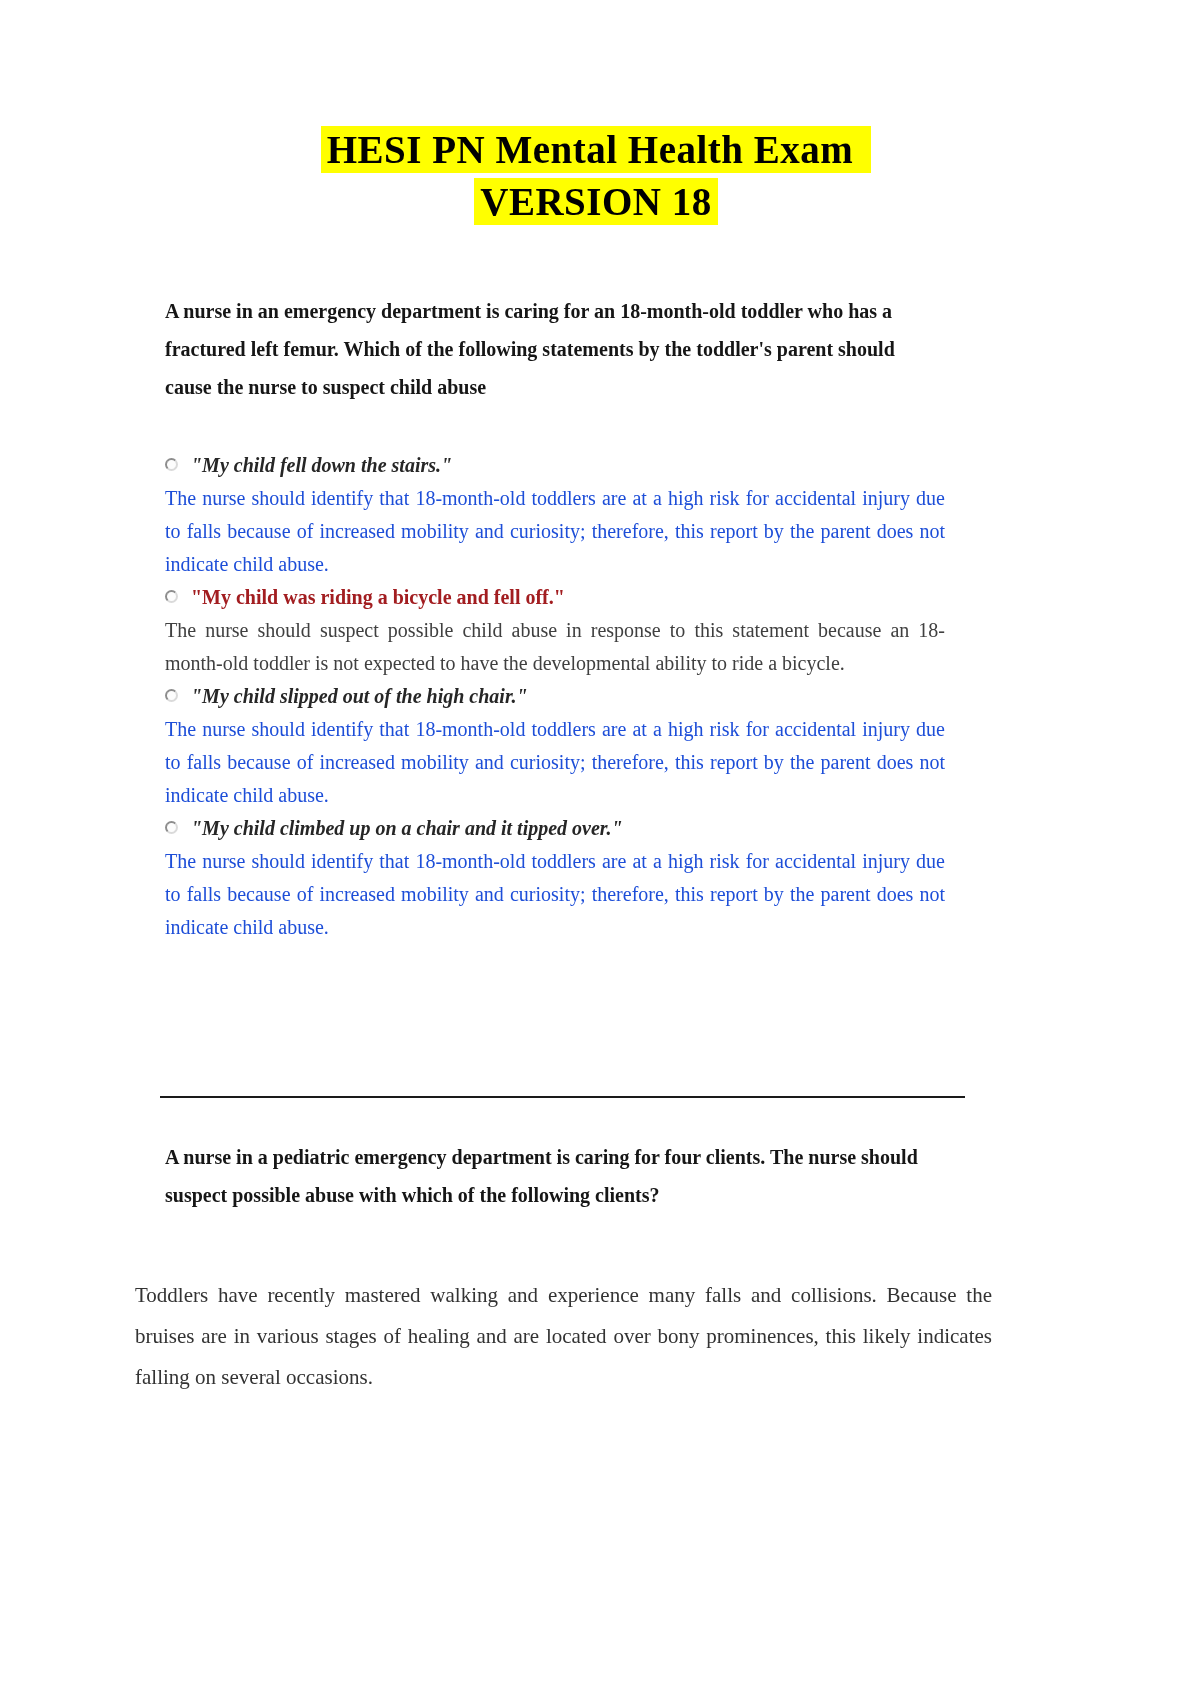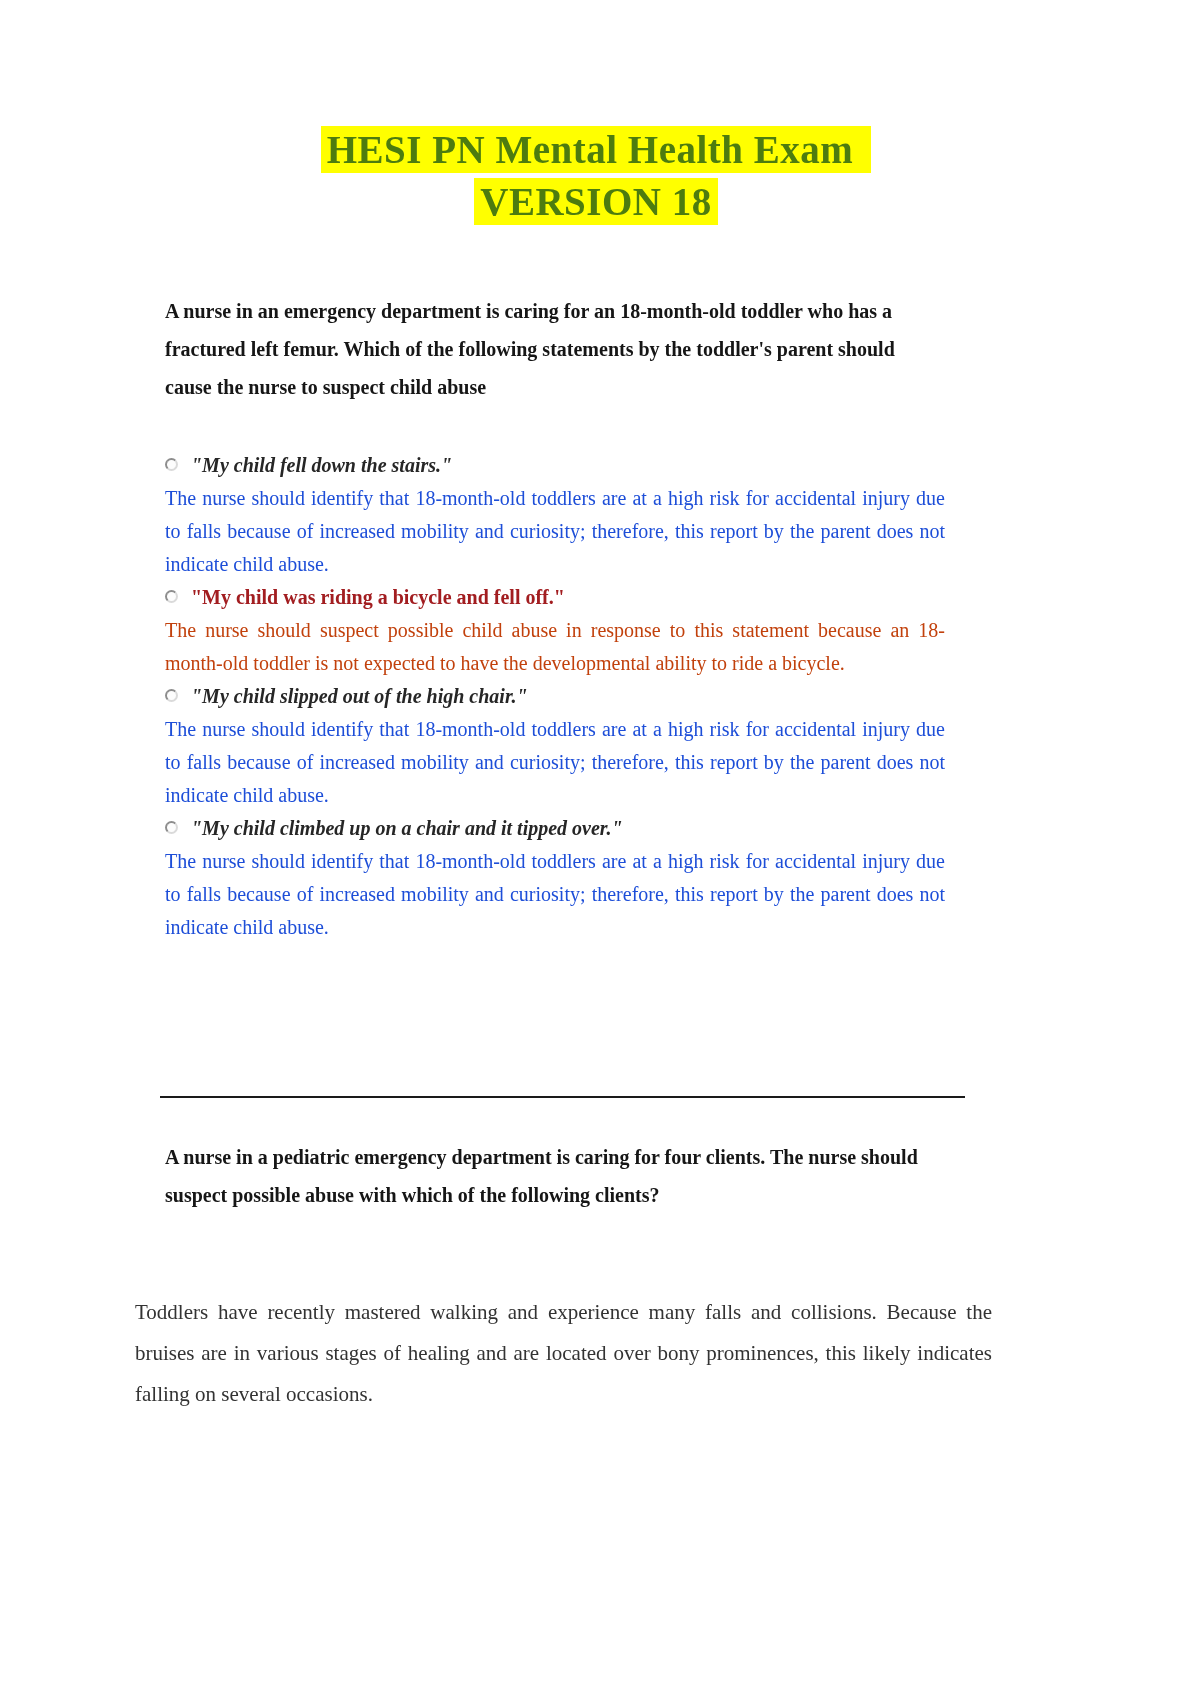--- a/index.html
+++ b/index.html
@@ -21,21 +21,21 @@
   .title-block {
     padding-top: 124px;
     text-align: center;
     line-height: 52px;
     font-weight: bold;
     font-size: 39px;
     letter-spacing: 0.5px;
   }
   .title-block .hl {
     background: #ffff00;
-    color: #4d7c0f;
+    color: #000000;
     padding: 2px 6px;
     text-align: center;
   }
   .title-block .hl.first { padding-right: 18px; }
 
   
   .content {
     margin-left: 165px;
     width: 780px;
   }
@@ -73,38 +73,38 @@
   }
   .option-label.correct {
     font-style: normal;
     color: #a21d20;
   }
   .rationale {
     margin: 0;
     text-align: justify;
     color: #1d4ed8;
   }
-  .rationale.correct { color: #c2410c; }
+  .rationale.correct { color: #404040; }
 
   .divider {
     border: none;
     border-top: 2px solid #1a1a1a;
     width: 805px;
     margin: 152px 0 0 -5px;
   }
   .stem.q2 { margin-top: 40px; }
 
   .options.q2 {
     margin-top: 46px;
     line-height: 38px;
   }
 
   
   .footer-para {
-    margin: 78px 0 0 -30px;
+    margin: 61px 0 0 -30px;
     width: 857px;
     font-size: 21px;
     line-height: 41px;
     text-align: justify;
     color: #333333;
   }
 </style>
 </head>
 <body>
 

